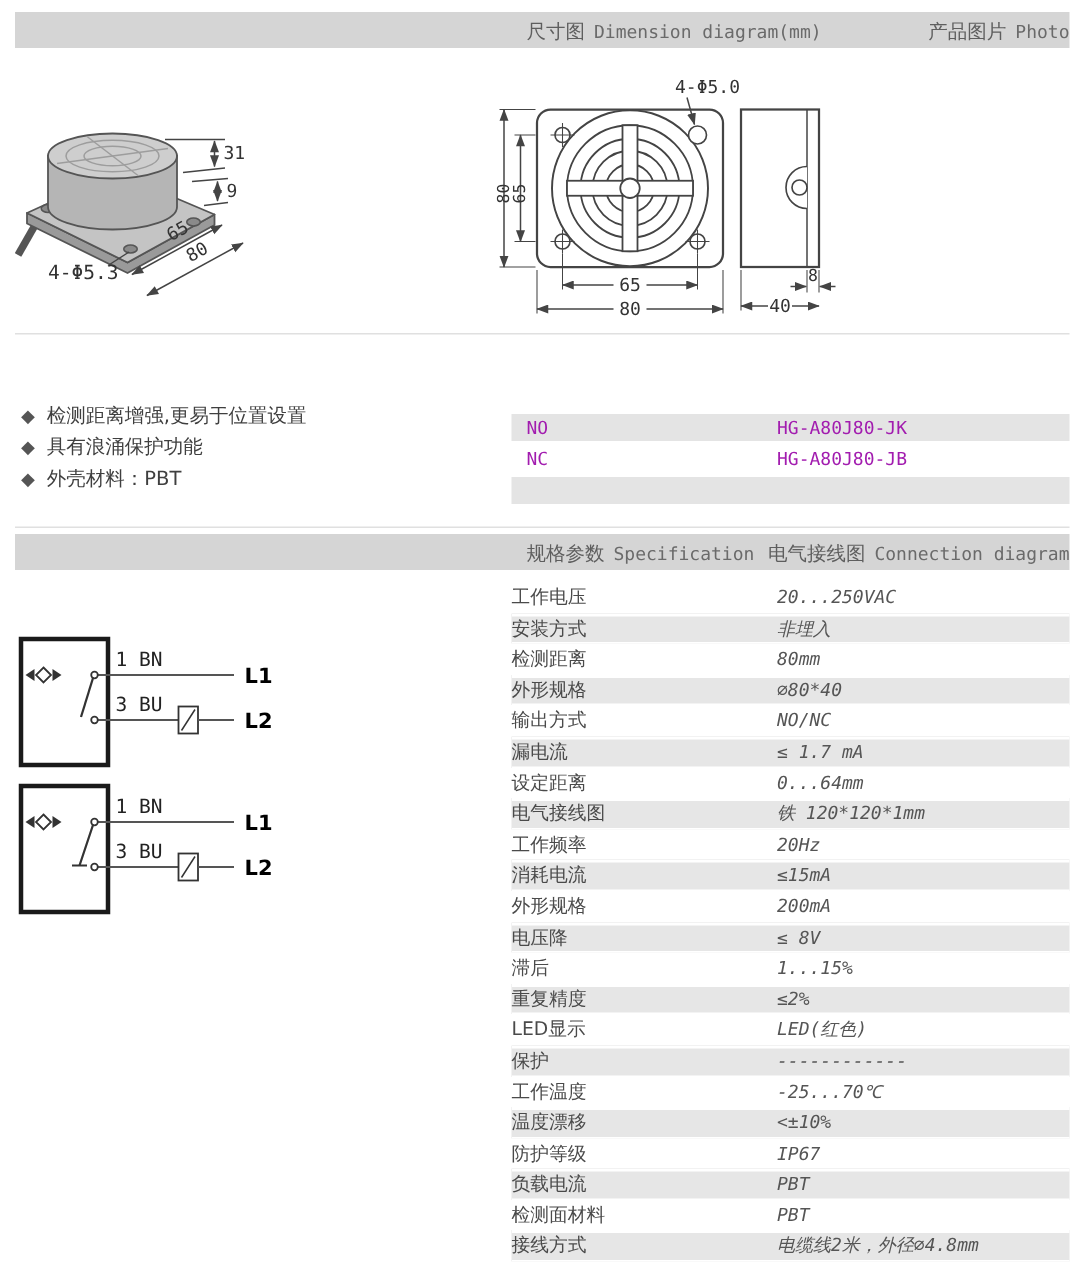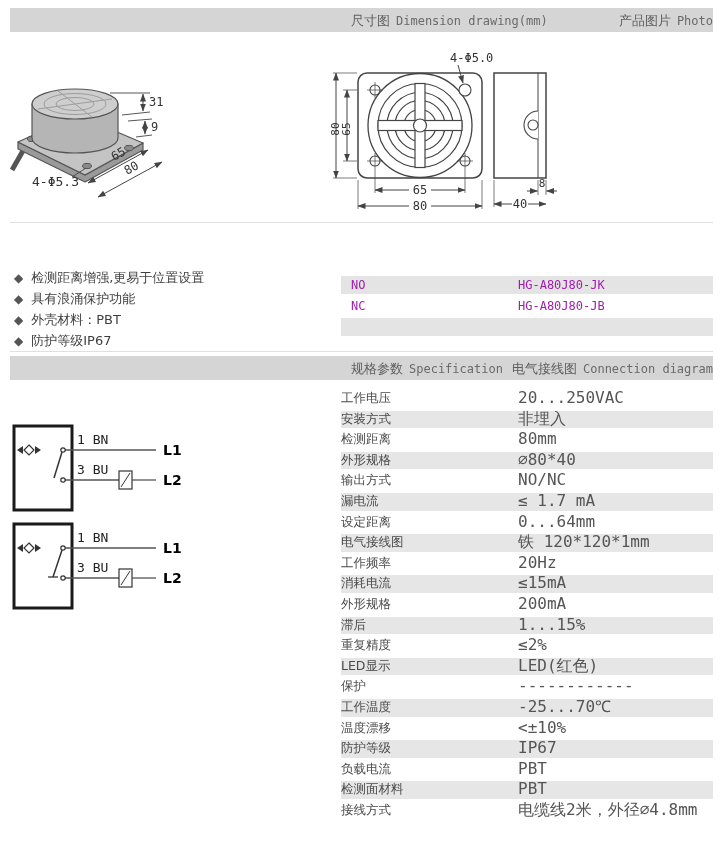--- a/index.html
+++ b/index.html
@@ -23,22 +23,22 @@
           font-family:"DejaVu Sans Mono",monospace;font-size:12px;color:#a21caf;}
   .ic-row:nth-child(odd){background:#e4e4e4;}
   .ic-type{position:absolute;left:10px;}
   .ic-code{position:absolute;left:177px;}
 
   
   .spec{position:absolute;left:341px;top:388px;width:372px;}
   .spec-row{position:relative;height:20.6px;line-height:20.6px;white-space:nowrap;text-align:right;}
   .spec-row:nth-child(even){background:#e6e6e6;box-shadow:inset 0 2px 0 0 #fff,inset 0 -1px 0 0 #fff;}
   .spec-label{position:absolute;left:0;font-size:12.5px;color:#4a4a4a;}
-  .spec-value{position:absolute;left:177px;font-size:16px;color:#555;
-              font-family:"DejaVu Sans Mono",monospace;}
+  .spec-value{position:absolute;left:177px;font-size:12px;color:#555;
+              font-family:"DejaVu Sans Mono",monospace;font-style:italic;}
 
   
   .photo-svg{position:absolute;left:10px;top:55px;}
   .dim-svg{position:absolute;left:331px;top:50px;}
   .conn-svg-1{position:absolute;left:11px;top:423px;}
   .conn-svg-2{position:absolute;left:11px;top:521px;}
   svg text{font-family:"DejaVu Sans Mono",monospace;fill:#333;}
   .dim-txt{font-size:12px;}
   .dim-txt-s{font-size:11px;}
   .wire-lbl{font-size:13px;fill:#222;}
@@ -58,21 +58,21 @@
         <path d="M8,0L0,3L8,6Z" fill="#444"></path>
       </marker>
     </defs>
   </svg>
 
   <div class="hdr" style="top:8px;">
     <span>
       <span class="zh">产品图片</span><span class="en">Photo</span>
     </span>
     <span class="right-title">
-      <span class="zh" style="margin-left:10px;">尺寸图</span><span class="en">Dimension drawing(mm)</span>
+      <span class="zh" style="margin-left:10px;">尺寸图</span><span class="en">Dimension diagram(mm)</span>
     </span>
   </div>
 
   <svg class="photo-svg" width="320" height="170" viewBox="0 0 320 170">
 
     <line x1="14" y1="94" x2="2" y2="115" stroke="#555" stroke-width="5"></line>
 
     <polygon points="8,87 75,120 133,88 133,95 75,127 8,94" fill="#9a9a9a" stroke="#555" stroke-width="1.2" stroke-linejoin="round"></polygon>
 
     <polygon points="8,87 67,60 133,88 75,120" fill="#c4c4c4" stroke="#555" stroke-width="1.2" stroke-linejoin="round"></polygon>
@@ -182,23 +182,20 @@
       </div>
 
       <div class="feature-item">
         <span class="bullet">◆</span><span>具有浪涌保护功能</span>
       </div>
 
       <div class="feature-item">
         <span class="bullet">◆</span><span>外壳材料：PBT</span>
       </div>
 
-      <div class="feature-item">
-        <span class="bullet">◆</span><span>防护等级IP67</span>
-      </div>
     </div>
 
   <div class="itemcode">
 
       <div class="ic-row">
         <span class="ic-type">NO</span>
         <span class="ic-code">HG-A80J80-JK</span>
       </div>
 
       <div class="ic-row">
@@ -316,20 +313,24 @@
       <div class="spec-row">
         <span class="spec-label">消耗电流</span>
         <span class="spec-value">≤15mA</span>
       </div>
 
       <div class="spec-row">
         <span class="spec-label">外形规格</span>
         <span class="spec-value">200mA</span>
       </div>
 
+      <div class="spec-row">
+        <span class="spec-label">电压降</span>
+        <span class="spec-value">≤ 8V</span>
+      </div>
 
       <div class="spec-row">
         <span class="spec-label">滞后</span>
         <span class="spec-value">1...15%</span>
       </div>
 
       <div class="spec-row">
         <span class="spec-label">重复精度</span>
         <span class="spec-value">≤2%</span>
       </div>

